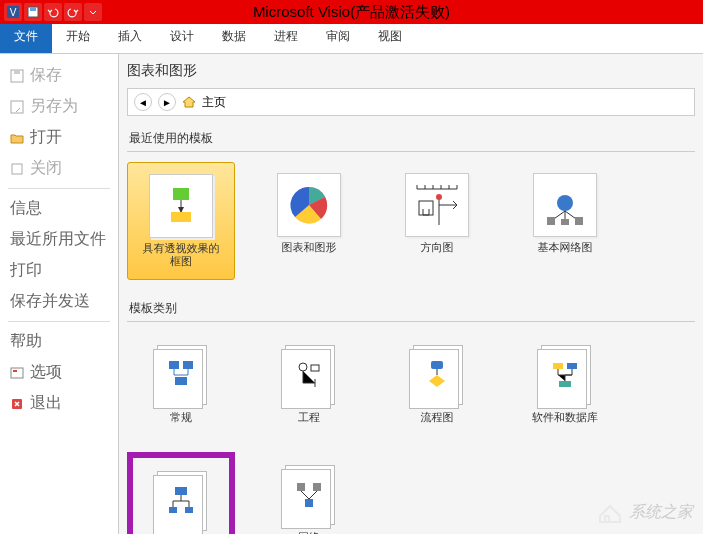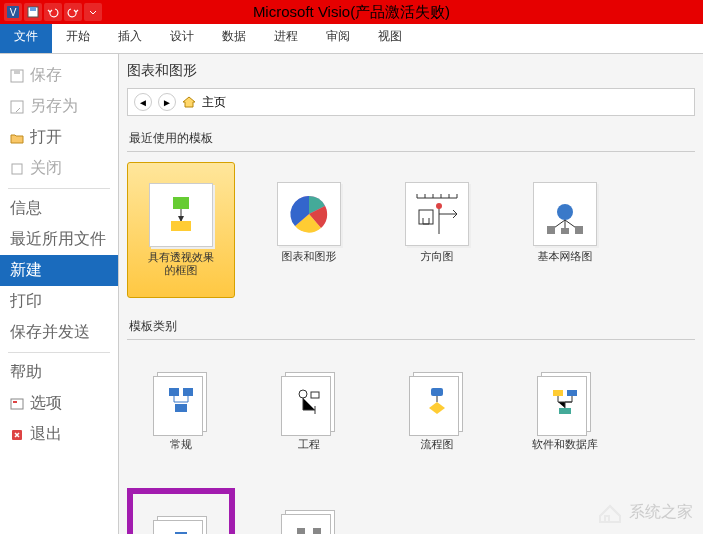--- a/index.html
+++ b/index.html
@@ -28,33 +28,33 @@
 
 
 .content { flex: 1; background: #f5f5f5; border-left: 1px solid #ccc; padding: 8px; overflow: auto; }
 .content h2 { font-size: 14px; font-weight: normal; color: #333; margin-bottom: 8px; }
 .breadcrumb { display: flex; align-items: center; gap: 6px; background: #fff; border: 1px solid #ccc; padding: 4px 6px; margin-bottom: 8px; }
 .nav-btn { width: 18px; height: 18px; border: 1px solid #ccc; border-radius: 50%; display: flex; align-items: center; justify-content: center; font-size: 10px; cursor: pointer; }
 .home-icon { width: 14px; height: 14px; }
 
 .section-label { font-size: 12px; color: #333; padding: 6px 2px 4px; border-bottom: 1px solid #ccc; margin-bottom: 10px; }
 .template-grid { display: flex; flex-wrap: wrap; gap: 16px 20px; margin-bottom: 14px; }
-.tpl { width: 108px; display: flex; flex-direction: column; align-items: center; gap: 4px; cursor: pointer; padding: 20px; }
+.tpl { width: 108px; display: flex; flex-direction: column; align-items: center; gap: 4px; cursor: pointer; padding: 11px; }
 .tpl.selected { background: linear-gradient(#ffe69b, #ffc842); border: 1px solid #d6a100; border-radius: 3px; }
 .tpl.highlighted { border: 6px solid #a21caf; }
 .tpl-thumb { width: 64px; height: 64px; background: #fff; border: 1px solid #ccc; box-shadow: 2px 2px 0 #eee; display: flex; align-items: center; justify-content: center; position: relative; }
 .tpl-thumb.folder { background: none; border: none; box-shadow: none; }
 .tpl-thumb.folder::before, .tpl-thumb.folder::after { content: ""; position: absolute; width: 48px; height: 58px; background: #fff; border: 1px solid #bbb; left: 8px; top: 2px; }
 .tpl-thumb.folder::after { left: 4px; top: 6px; }
 .tpl-thumb.folder > svg { position: relative; z-index: 2; }
 .tpl-label { font-size: 11px; color: #333; text-align: center; line-height: 1.2; }
 
 svg { display: block; }
 
-.watermark { position: absolute; right: 10px; bottom: 10px; color: #ccc; font-size: 16px; display: flex; align-items: center; gap: 4px; pointer-events: none; }
+.watermark { position: absolute; right: 10px; bottom: 10px; color: #ccc; font-size: 16px; font-style: italic; display: flex; align-items: center; gap: 4px; pointer-events: none; }
 .watermark-icon { width: 30px; height: 24px; opacity: 0.3; }
 </style>
 </head>
 <body>
 
 <div class="titlebar">
   <div class="qat">
     <div class="qat-icon">
       <svg width="14" height="14">
           <rect x="1" y="1" width="12" height="12" fill="#2b579a" rx="1"></rect>
@@ -124,23 +124,20 @@
           <rect x="2" y="2" width="10" height="10" fill="none" stroke="#aaa"></rect>
         </svg>
       <span>关闭</span>
     </div>
     <div class="sidebar-sep"></div>
     <div class="sidebar-item">
         <span>信息</span>
       </div>
     <div class="sidebar-item">
         <span>最近所用文件</span>
-      </div>
-    <div class="sidebar-item selected">
-        <span>新建</span>
       </div>
     <div class="sidebar-item">
         <span>打印</span>
       </div>
     <div class="sidebar-item">
         <span>保存并发送</span>
       </div>
     <div class="sidebar-sep"></div>
     <div class="sidebar-item">
         <span>帮助</span>

